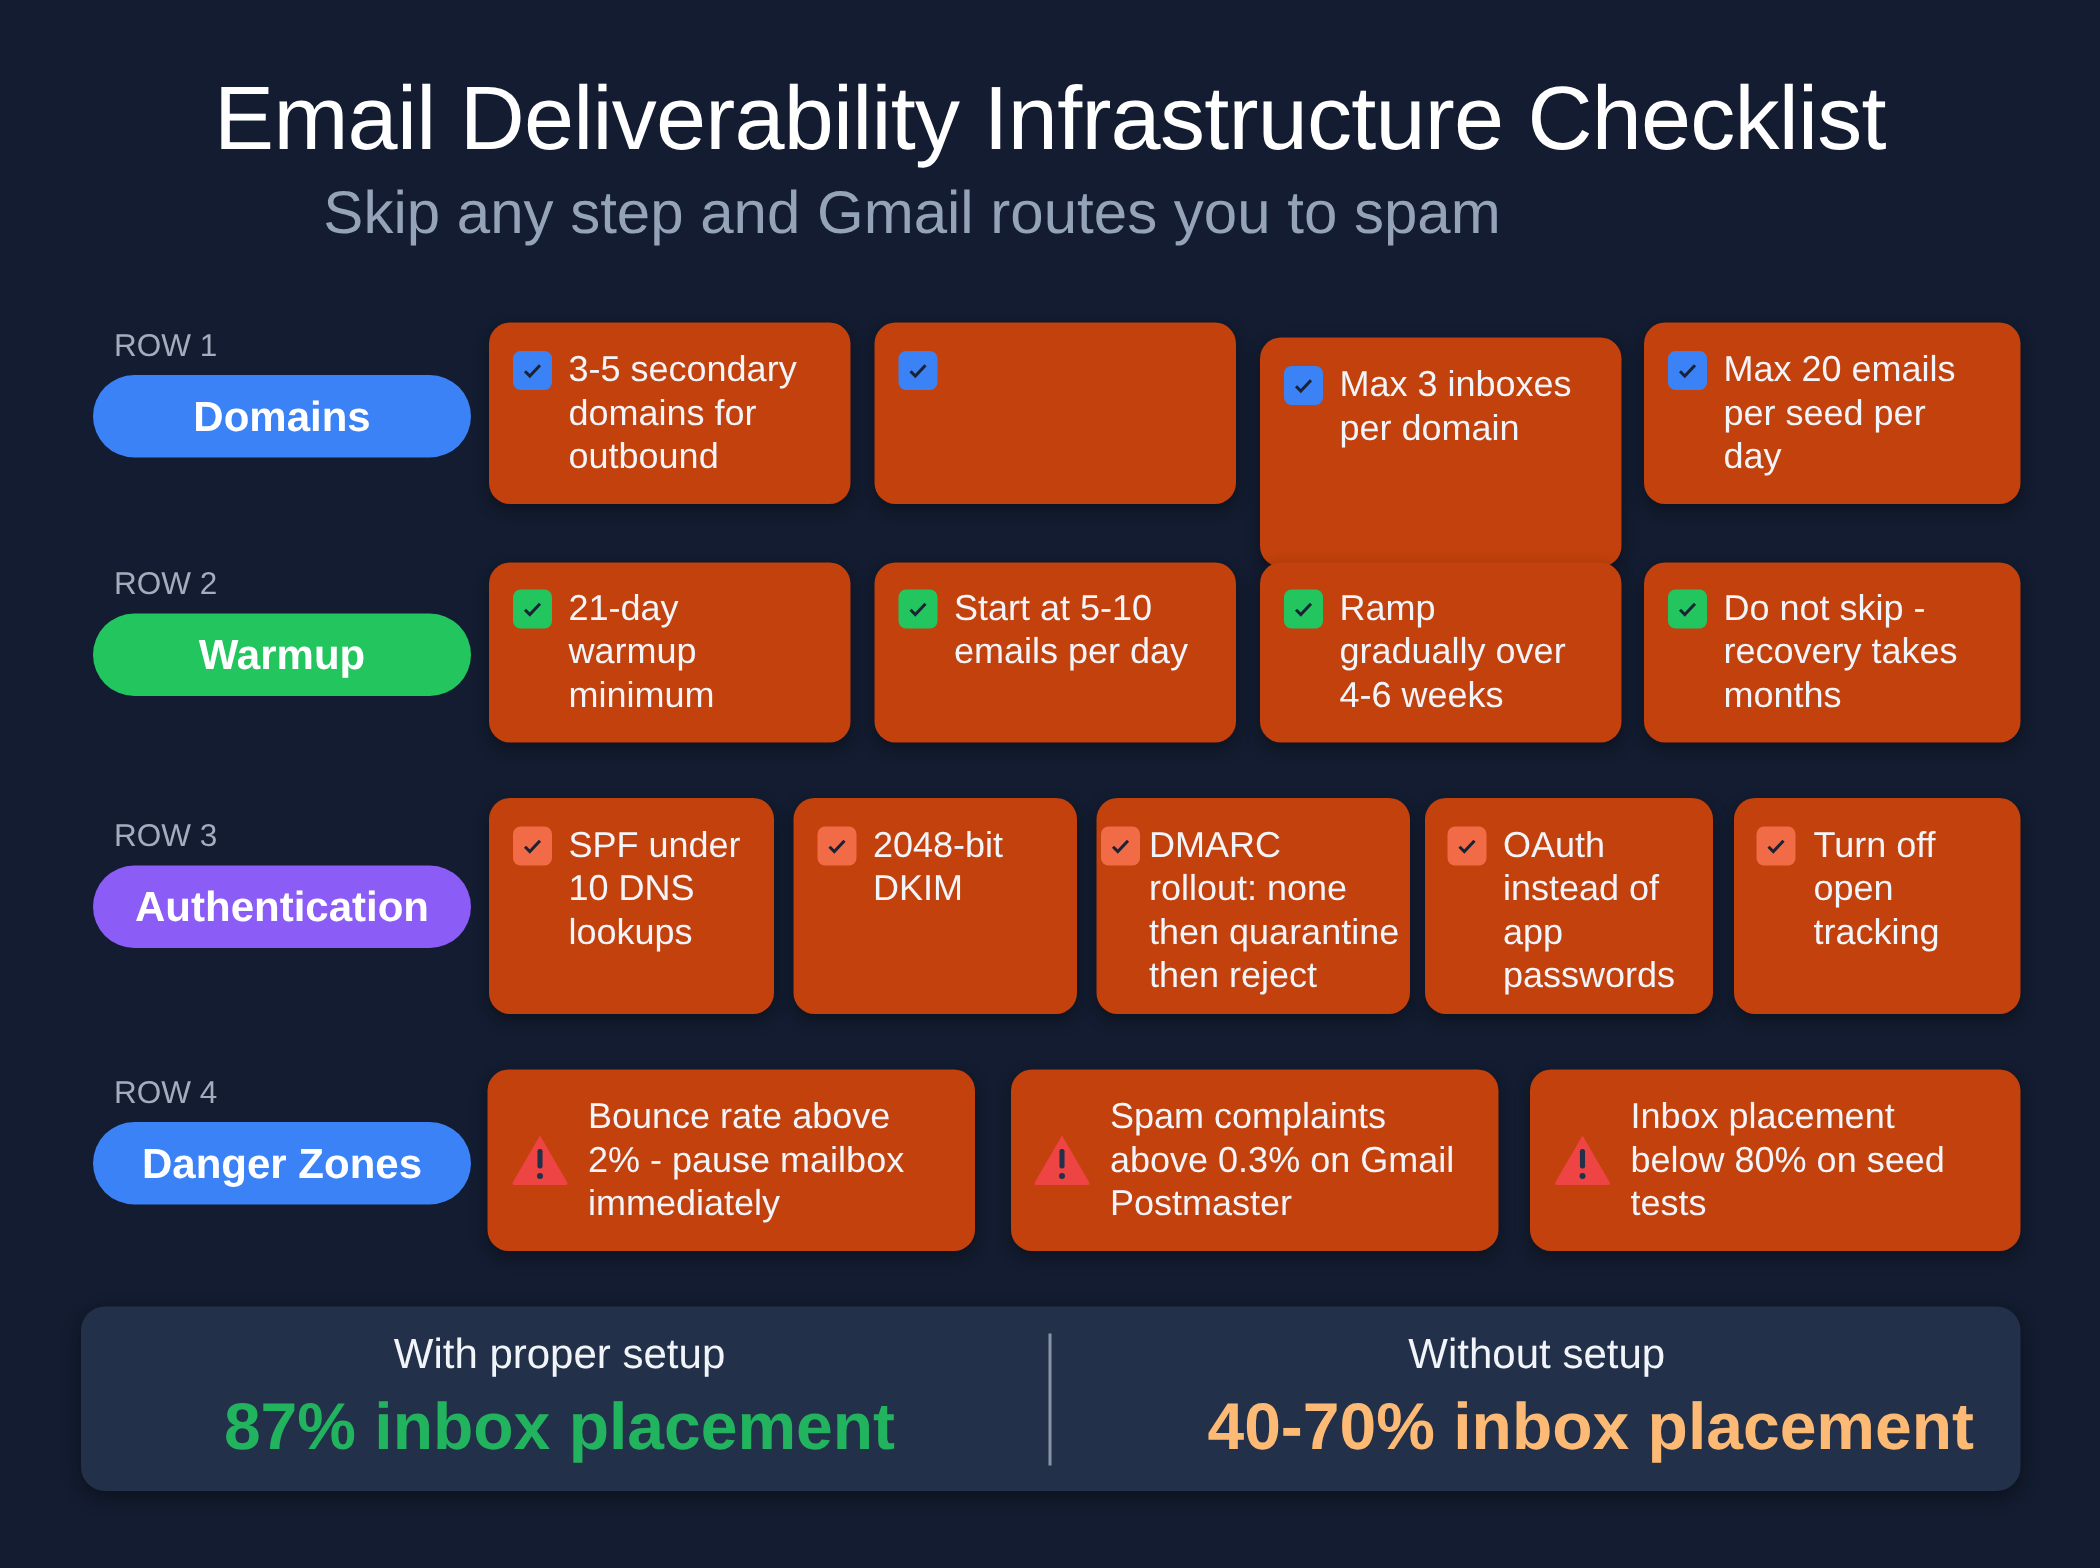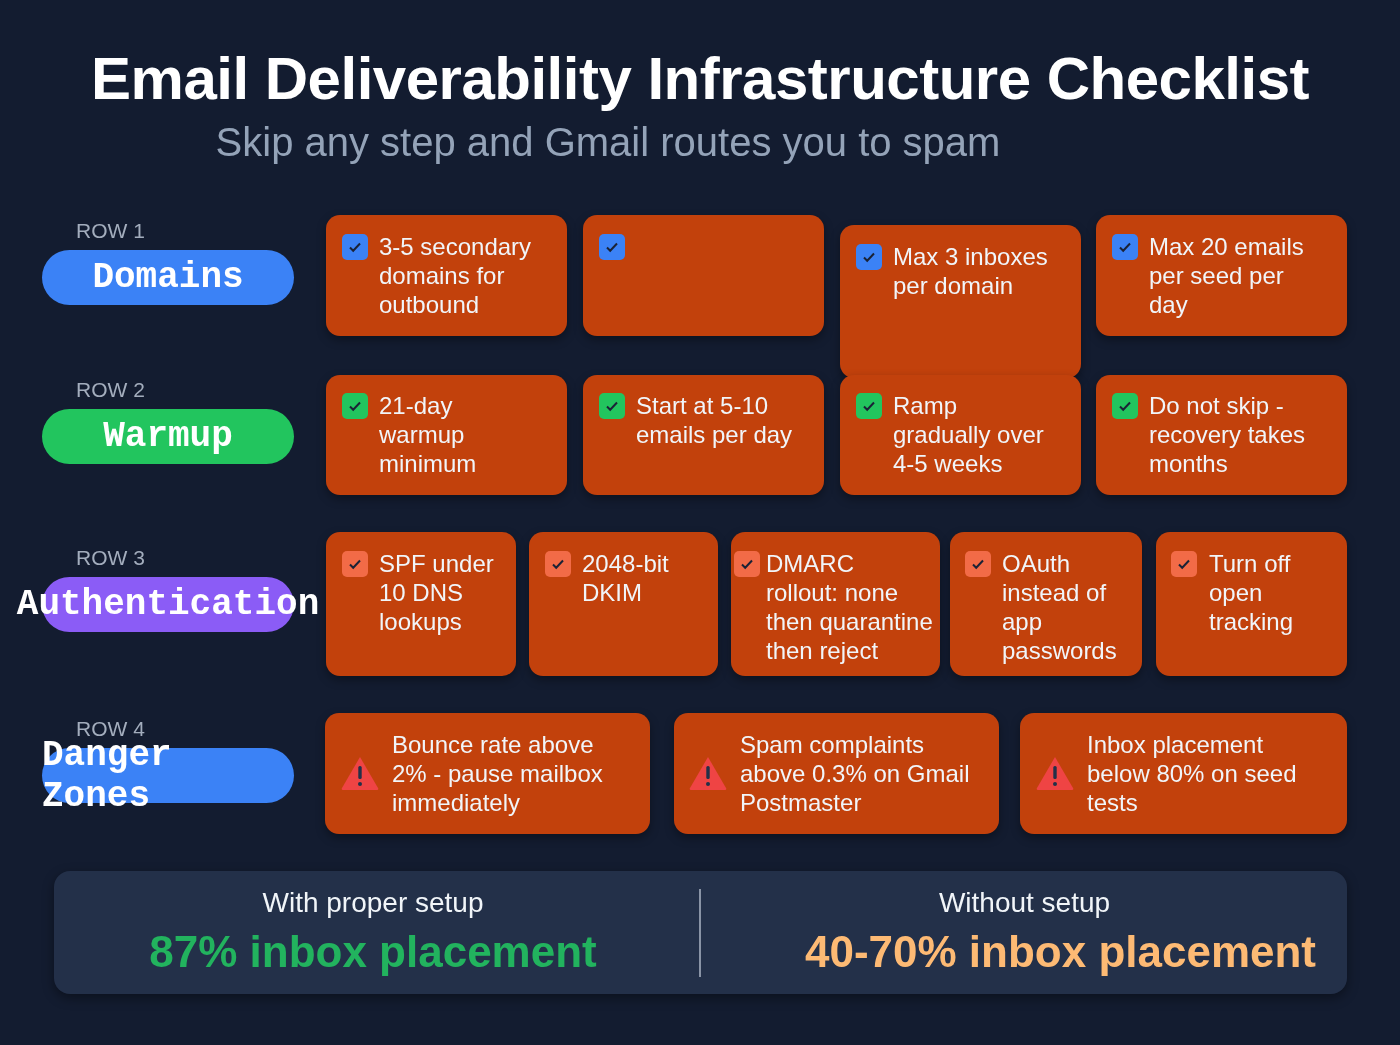--- a/index.html
+++ b/index.html
@@ -1,20 +1,20 @@
 <!DOCTYPE html>
 <html><head>
 <meta charset="utf-8">
 <style>
   html,body{margin:0;padding:0;}
   body{width:1400px;height:1045px;background:#131c30;font-family:"Liberation Sans",sans-serif;color:#f1f5f9;position:relative;overflow:hidden;}
-  .title{position:absolute;left:0;width:1400px;top:44px;text-align:center;font-size:60px;font-weight:bold;color:#ffffff;letter-spacing:-0.5px;}
+  .title{position:absolute;left:0;width:1400px;top:44px;text-align:center;font-size:60px;font-weight:normal;color:#ffffff;letter-spacing:-0.5px;}
   .subtitle{position:absolute;left:0;width:1216px;top:120px;text-align:center;font-size:40px;color:#94a3b8;}
   .rowlabel{position:absolute;left:76px;font-size:21px;color:#a3adbd;}
-  .pill{position:absolute;left:42px;width:252px;height:55px;border-radius:28px;display:flex;align-items:center;justify-content:center;font-size:36px;font-weight:bold;color:#fff;font-family:Liberation Mono, monospace;}
+  .pill{position:absolute;left:62px;width:252px;height:55px;border-radius:28px;display:flex;align-items:center;justify-content:center;font-size:28px;font-weight:bold;color:#fff;}
   .card{position:absolute;background:#c2410c;border-radius:14px;box-shadow:0 4px 10px rgba(0,0,0,0.35);box-sizing:border-box;}
   .cb{position:absolute;width:26px;height:26px;border-radius:5px;display:flex;align-items:center;justify-content:center;}
   .cb svg{width:18px;height:18px;}
   .ctext{position:absolute;font-size:24px;line-height:29px;color:#f1f5f9;}
   .warn{position:absolute;width:40px;height:36px;}
   .bottom{position:absolute;left:54px;top:871px;width:1293px;height:123px;background:#233049;border-radius:16px;box-shadow:0 4px 12px rgba(0,0,0,0.4);}
   .divider{position:absolute;left:645px;top:18px;width:2px;height:88px;background:#8a94a6;}
   .blabel{position:absolute;font-size:28px;color:#f1f5f9;text-align:center;}
   .bvalue{position:absolute;font-size:44px;font-weight:bold;text-align:center;}
 </style>
@@ -98,21 +98,21 @@
 </div>
 <div class="card" style="left:840px;top:375px;width:241px;height:120px">
   <div class="cb" style="left:16px;top:18px;background:#22c55e">
       <svg viewBox="0 0 18 18">
         <path d="M4 9.5l3.2 3.2L14 5.5" fill="none" stroke="#1a2236" stroke-width="2"></path>
       </svg>
     </div>
   <div class="ctext" style="left:53px;top:16px">
     <div>Ramp</div>
     <div>gradually over</div>
-    <div>4-5 weeks</div>
+    <div>4-6 weeks</div>
   </div>
 </div>
 <div class="card" style="left:1096px;top:375px;width:251px;height:120px">
   <div class="cb" style="left:16px;top:18px;background:#22c55e">
       <svg viewBox="0 0 18 18">
         <path d="M4 9.5l3.2 3.2L14 5.5" fill="none" stroke="#1a2236" stroke-width="2"></path>
       </svg>
     </div>
   <div class="ctext" style="left:53px;top:16px">
     <div>Do not skip -</div>

